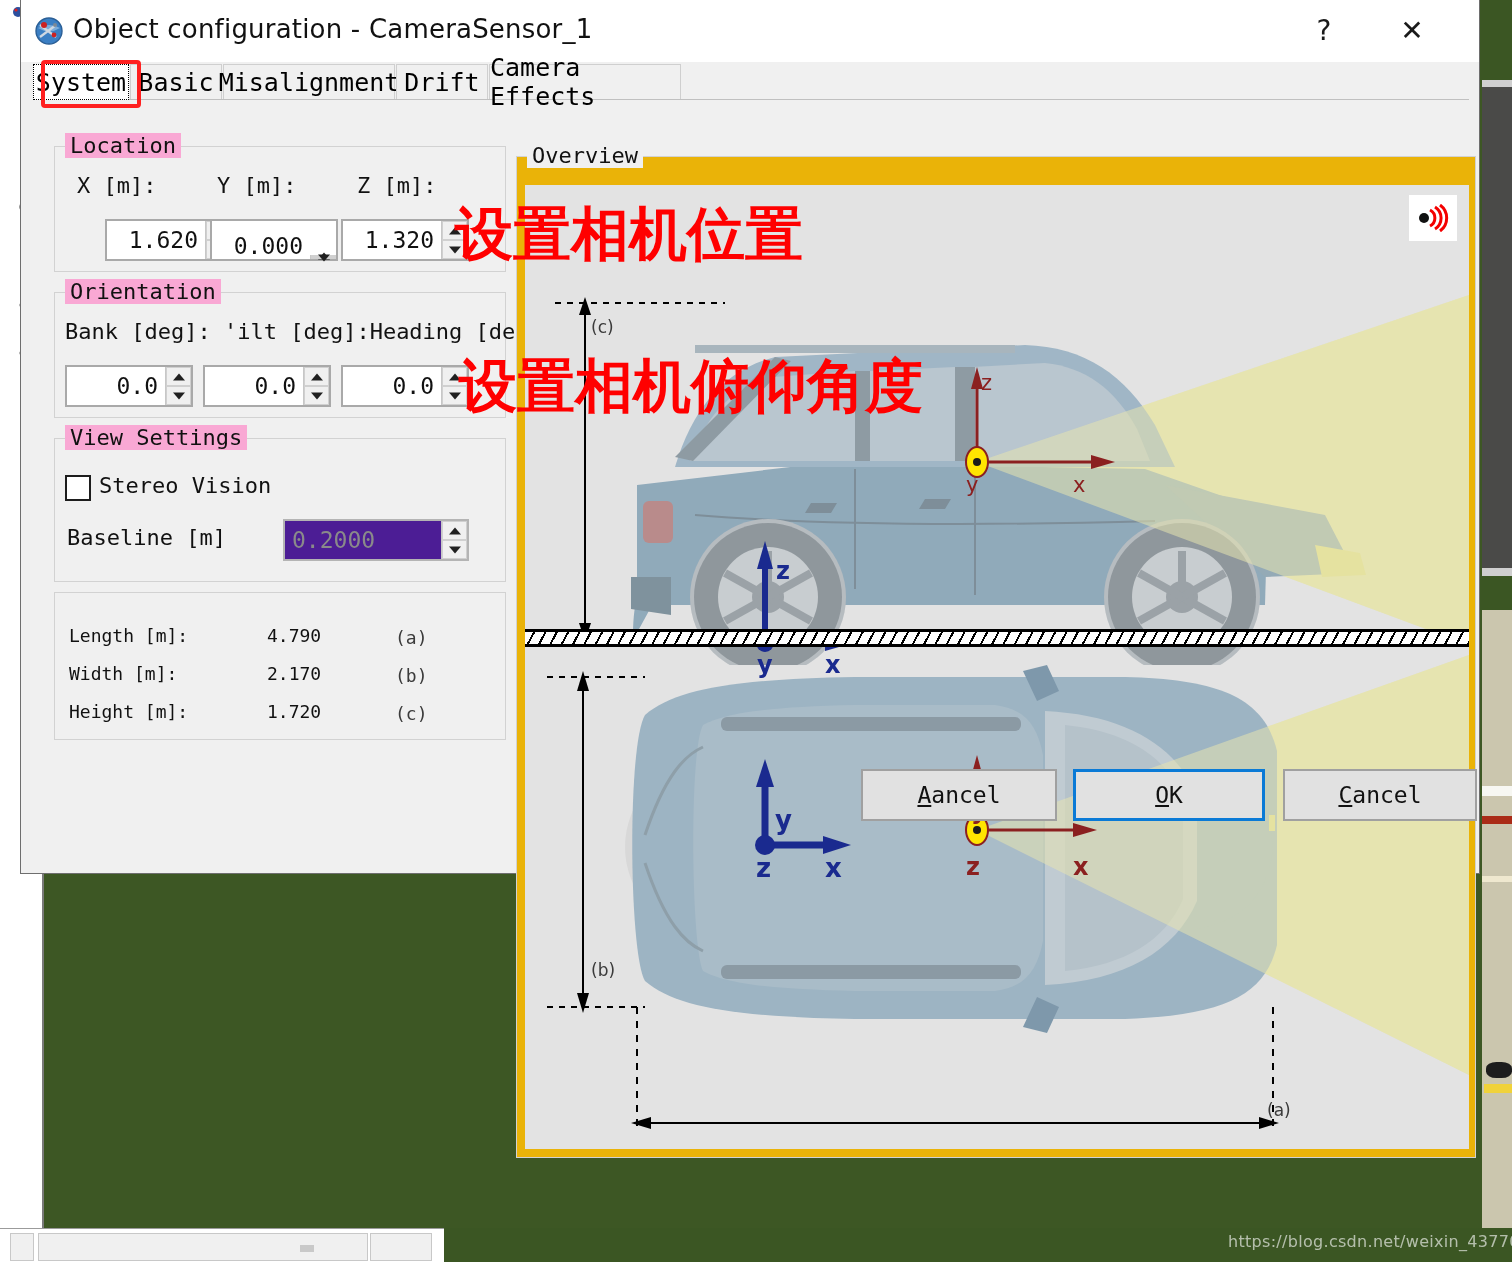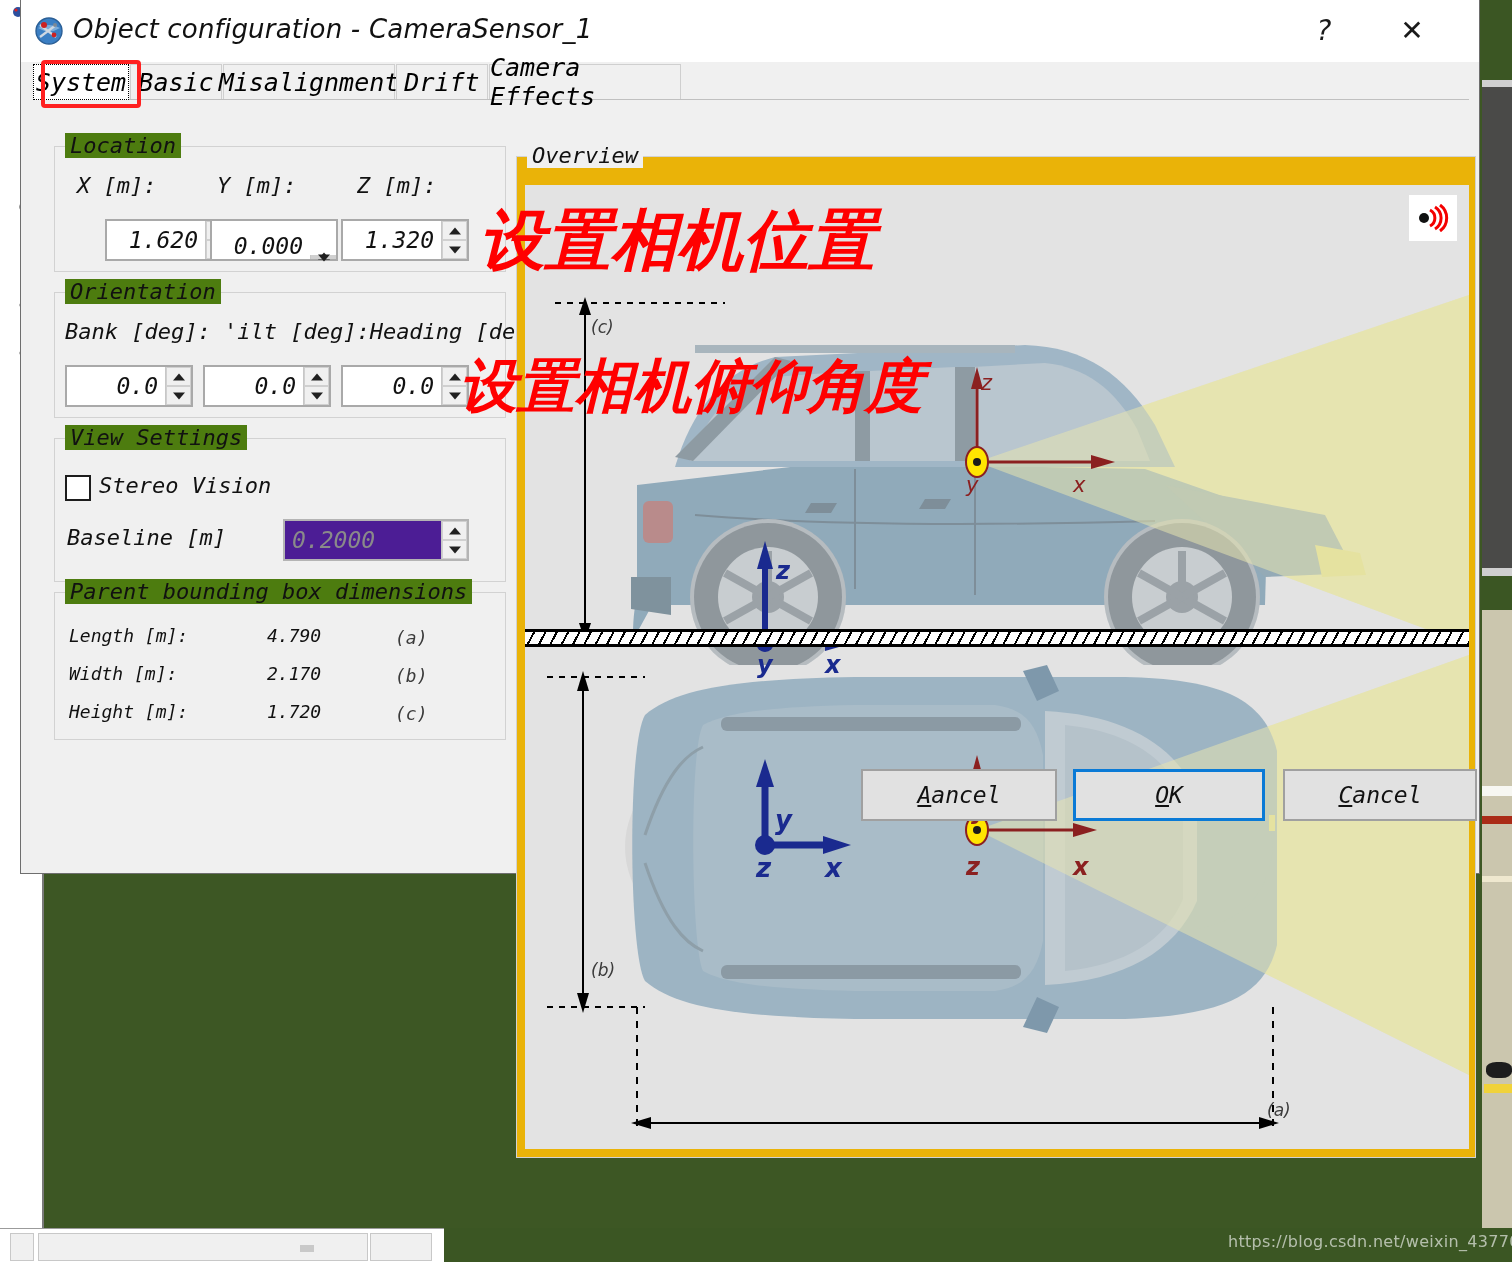--- a/index.html
+++ b/index.html
@@ -51,21 +51,20 @@
   }
 
   
 
   
   #dialog {
     position: absolute; left: 20px; top: 0; width: 1460px; height: 874px;
     background: #f0f0f0;
     border: 1px solid #6e6e6e;
     border-top: none;
-    font-style: italic;
   }
   #titlebar {
     position: relative; height: 62px; background: #ffffff;
     border-bottom: 1px solid #ffffff;
   }
   #titlebar .app-icon {
     position: absolute; left: 13px; top: 16px; width: 30px; height: 30px;
   }
   #titlebar .title {
     position: absolute; left: 52px; top: 14px;
@@ -108,21 +107,21 @@
   }
 
   
   .group {
     position: absolute;
     border: 1px solid #d2d2d2;
     background: #f0f0f0;
   }
   .group > .legend {
     position: absolute; top: -14px; left: 10px;
-    background: #4d7c0f; padding: 0 5px;
+    background: #f9a8d4; padding: 0 5px;
     font-family: "DejaVu Sans Mono", monospace;
     font-size: 22px; color: #111; white-space: nowrap;
   }
   .fieldlabel {
     position: absolute;
     font-family: "DejaVu Sans Mono", monospace;
     font-size: 22px; color: #111; white-space: nowrap;
   }
   .spin {
     position: absolute; height: 42px;
@@ -351,21 +350,20 @@
     <div class="spin disabled" style="left:228px; top:80px; width:186px;">
       <div class="val">0.2000</div>
       <div class="arrows">
           <div class="up"></div>
           <div class="dn"></div>
         </div>
     </div>
   </div>
 
   <div class="group" style="left:33px; top:592px; width:452px; height:148px;">
-    <div class="legend">Parent bounding box dimensions</div>
     <div class="dimrow" style="left:14px; top:32px;">Length [m]:</div>
     <div class="dimrow" style="left:212px; top:32px;">4.790</div>
     <div class="dimrow" style="left:340px; top:34px; font-size:18px; color:#3b3b3b;">(a)</div>
     <div class="dimrow" style="left:14px; top:70px;">Width [m]:</div>
     <div class="dimrow" style="left:212px; top:70px;">2.170</div>
     <div class="dimrow" style="left:340px; top:72px; font-size:18px; color:#3b3b3b;">(b)</div>
     <div class="dimrow" style="left:14px; top:108px;">Height [m]:</div>
     <div class="dimrow" style="left:212px; top:108px;">1.720</div>
     <div class="dimrow" style="left:340px; top:110px; font-size:18px; color:#3b3b3b;">(c)</div>
   </div>
@@ -559,21 +557,21 @@
         <svg width="32" height="28" viewBox="0 0 32 28">
           <circle cx="7" cy="14" r="5" fill="#111"></circle>
           <path d="M13,6 A9,9 0 0 1 13,22" stroke="#f40000" stroke-width="3" fill="none"></path>
           <path d="M18,3 A13,13 0 0 1 18,25" stroke="#f40000" stroke-width="3" fill="none"></path>
           <path d="M23,1 A16,16 0 0 1 23,27" stroke="#f40000" stroke-width="3" fill="none"></path>
         </svg>
       </div>
     </div>
   </div>
 
-  <div class="annot" style="left:458px; top:196px; font-size:66px;">设置相机位置</div>
+  <div class="annot" style="left:434px; top:196px; font-size:58px;">设置相机位置</div>
   <div class="annot" style="left:438px; top:348px; font-size:58px;">设置相机俯仰角度</div>
 
   <div id="buttonbar" style="bottom:22px;">
     <div class="dlgbtn" style="left:840px; width:196px;">
       <span class="mn">A</span>
         <span>ancel</span>
     </div>
     <div class="dlgbtn default" style="left:1052px; width:192px;">
       <span class="mn">O</span>
         <span>K</span>

